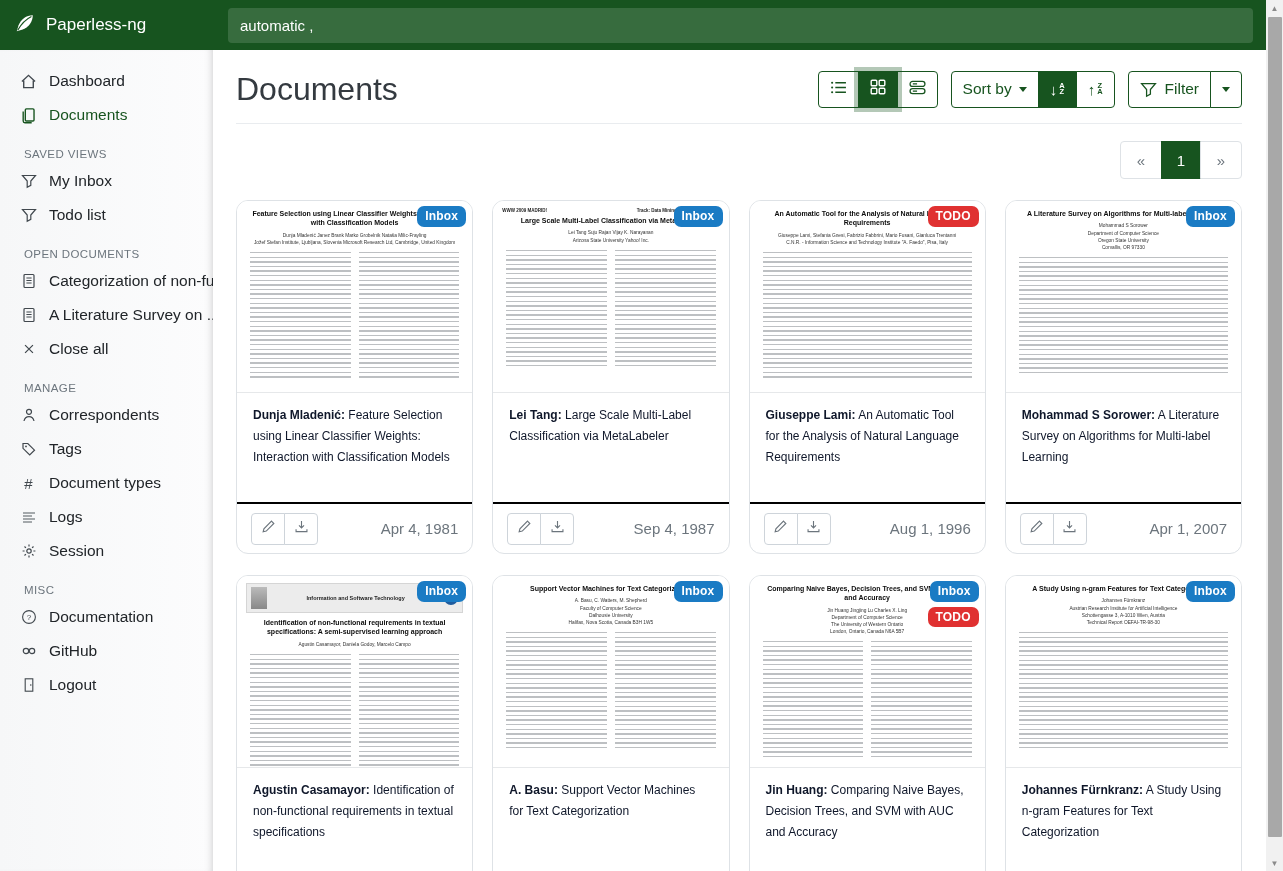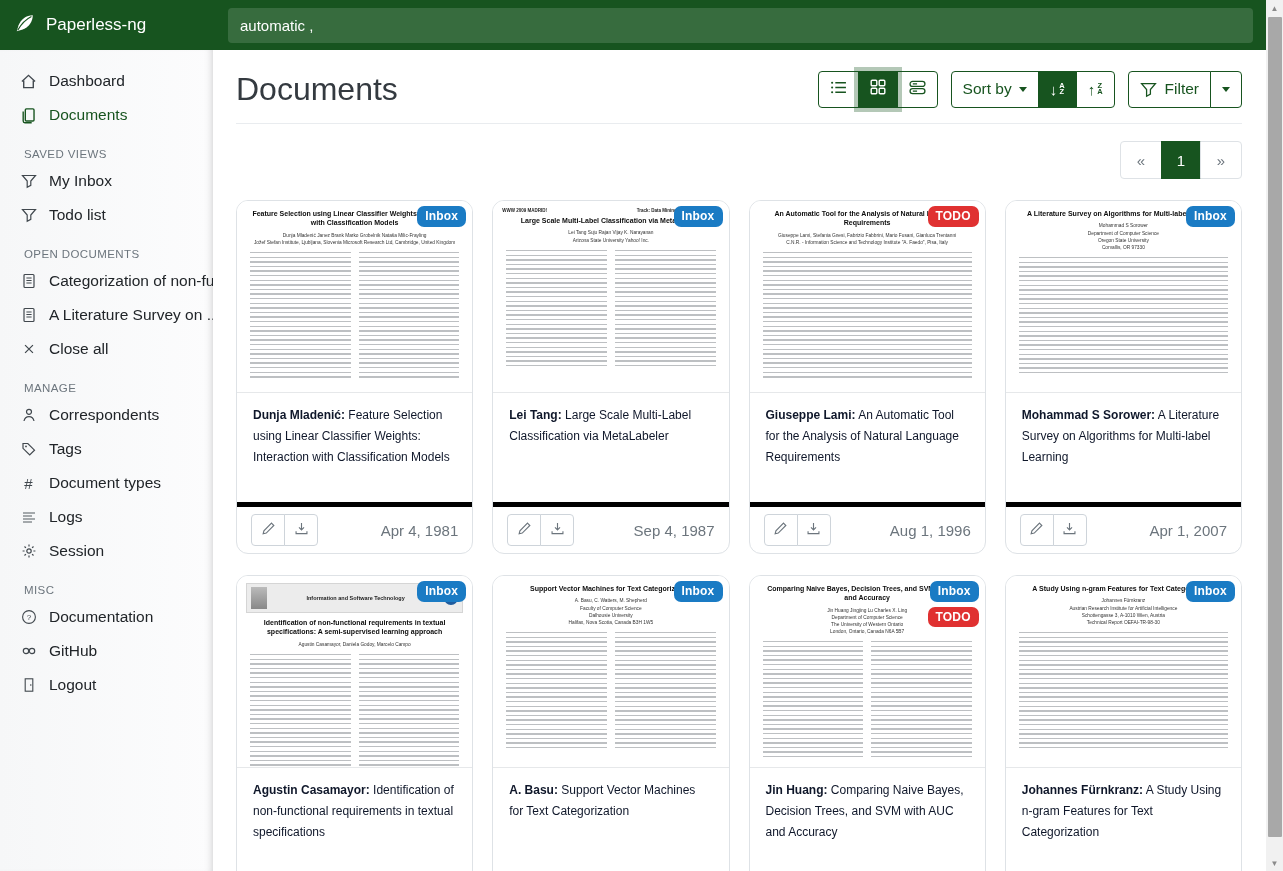--- a/index.html
+++ b/index.html
@@ -110,21 +110,21 @@
   .journal-band {
     background:#ececec; border:1px solid #d5d5d5; display:flex; align-items:center;
     padding:3px 4px; margin-bottom:5px; gap:4px;
   }
   .journal-logo { width:16px; height:22px; background:linear-gradient(#bbb,#888); flex:none; }
   .journal-name { flex:1; text-align:center; font-size:5.5px; font-weight:bold; color:#222; }
   .journal-circle { width:14px; height:14px; border-radius:50%; border:4px solid #1f5c9e; flex:none; background:#fff; }
   .card-body { padding:12px 16px 0; font-size:12px; line-height:21px; color:#0f172a; height:110px; overflow:hidden; }
   .corr { font-weight:bold; }
   .card-footer {
-    margin-top:auto; border-top:5px solid #000000; padding:22px 14px; display:flex;
+    margin-top:auto; border-top:2px solid #000000; padding:22px 14px; display:flex;
     align-items:center; justify-content:space-between; flex:none; height:51px;
   }
   .acts { display:flex; }
   .act {
     width:34px; height:32px; border:1px solid #ced4da; background:#fff; color:#6c757d;
     display:flex; align-items:center; justify-content:center; cursor:pointer; margin-left:-1px;
   }
   .act:first-child { border-radius:4px 0 0 4px; margin-left:0; }
   .act:last-child { border-radius:0 4px 4px 0; }
   .doc-date { color:#6c757d; font-size:15px; }

